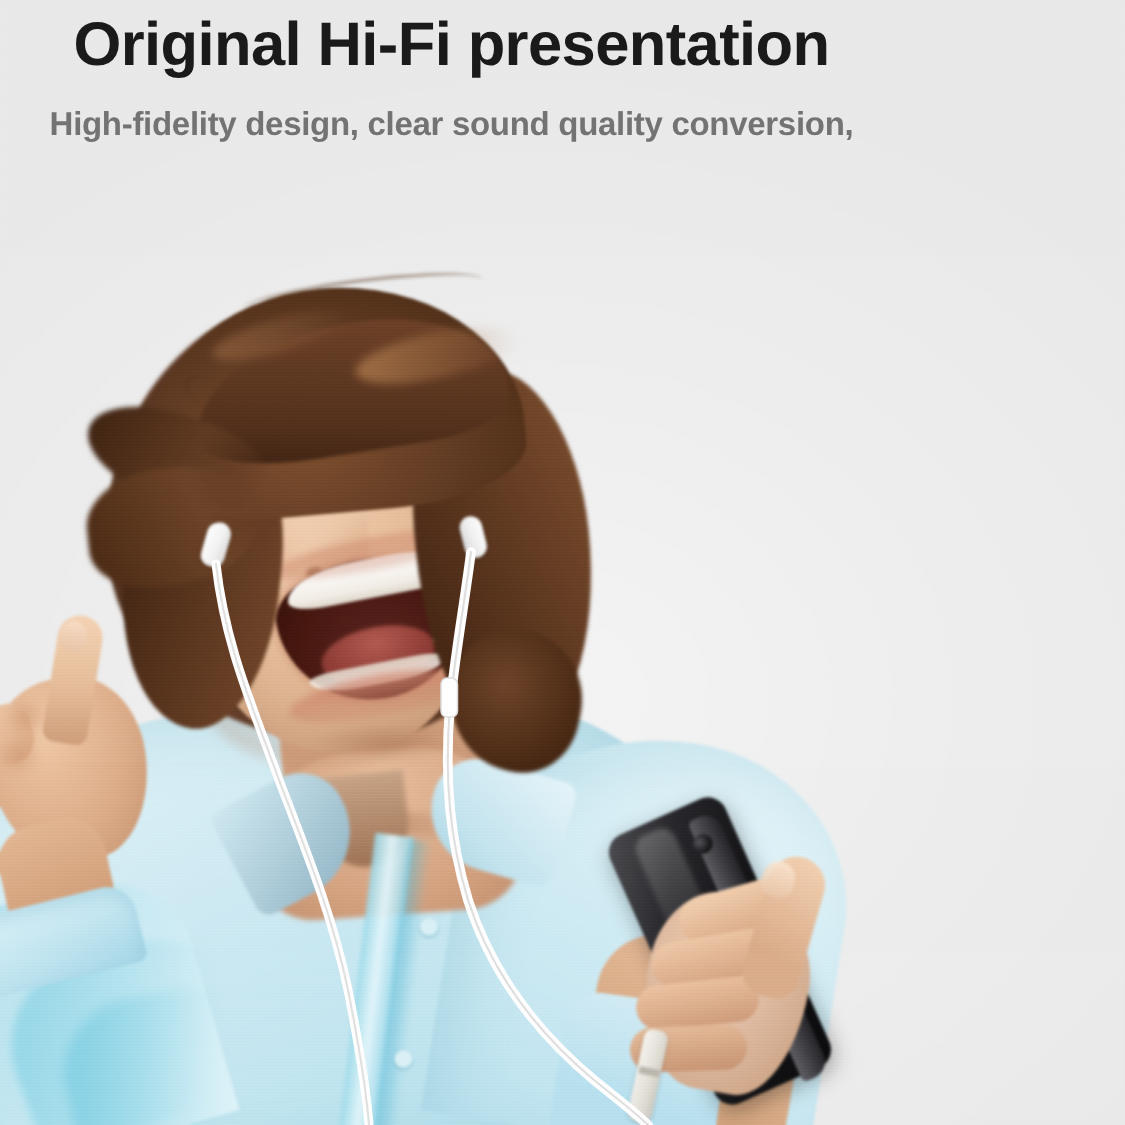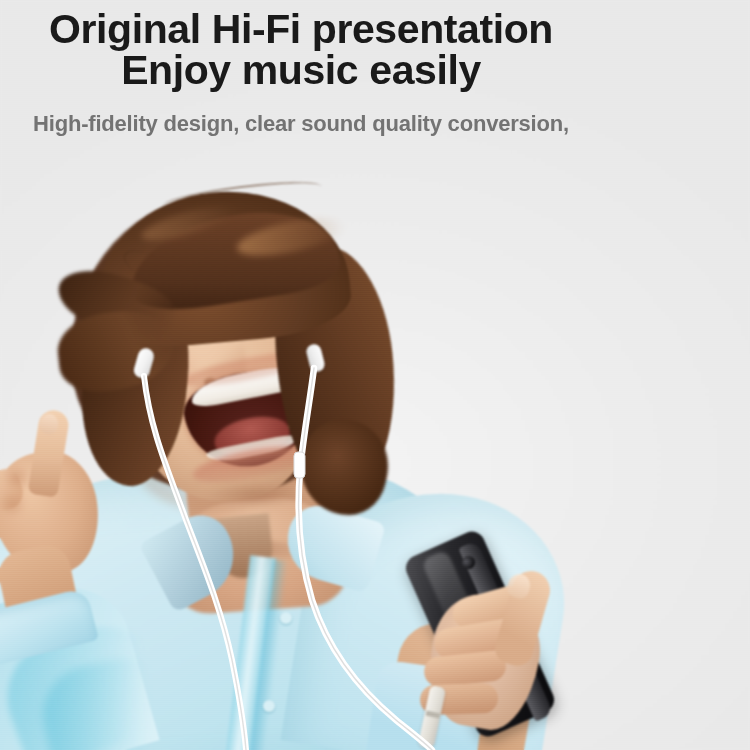--- a/index.html
+++ b/index.html
@@ -664,17 +664,16 @@
     <div class="sh jack-plug"></div>
     <div class="sh jack-band"></div>
 
     <div class="soften"></div>
     <div class="grain"></div>
     <div class="bottom-fade"></div>
   </div>
 
   <div class="headline-block">
     <div class="headline">Original Hi-Fi presentation</div>
-    <div class="headline">Enjoy music easily</div>
     <div class="subhead first">High-fidelity design, clear sound quality conversion,</div>
   </div>
 
 </div>
 
 </body></html>

